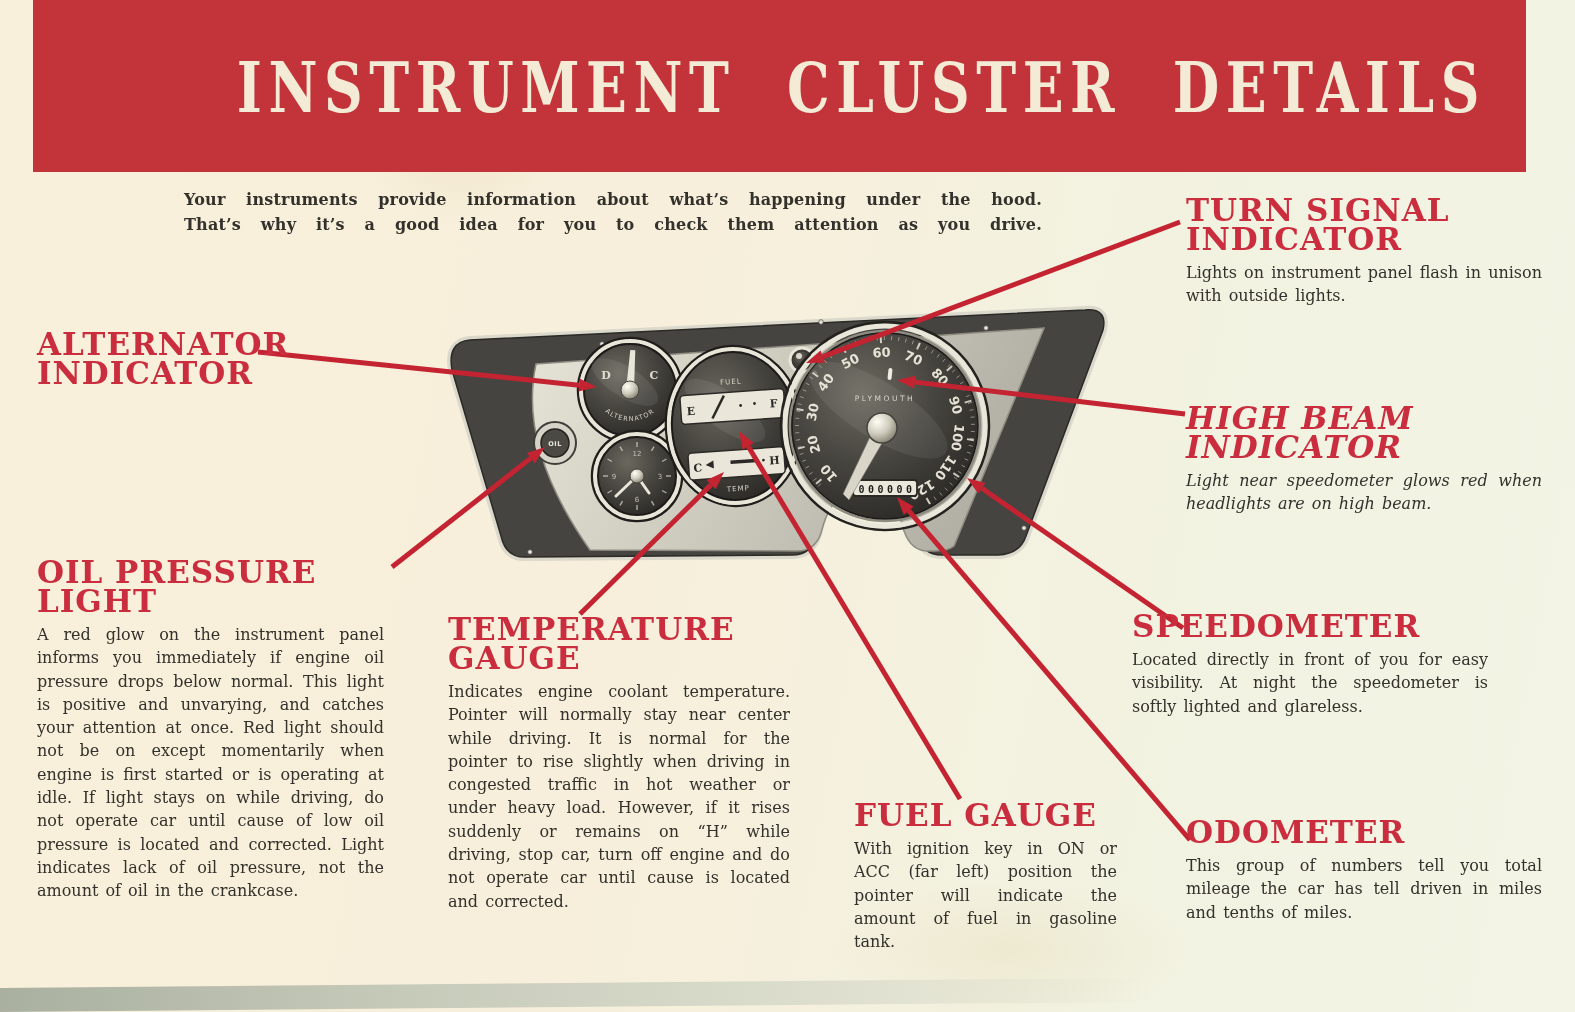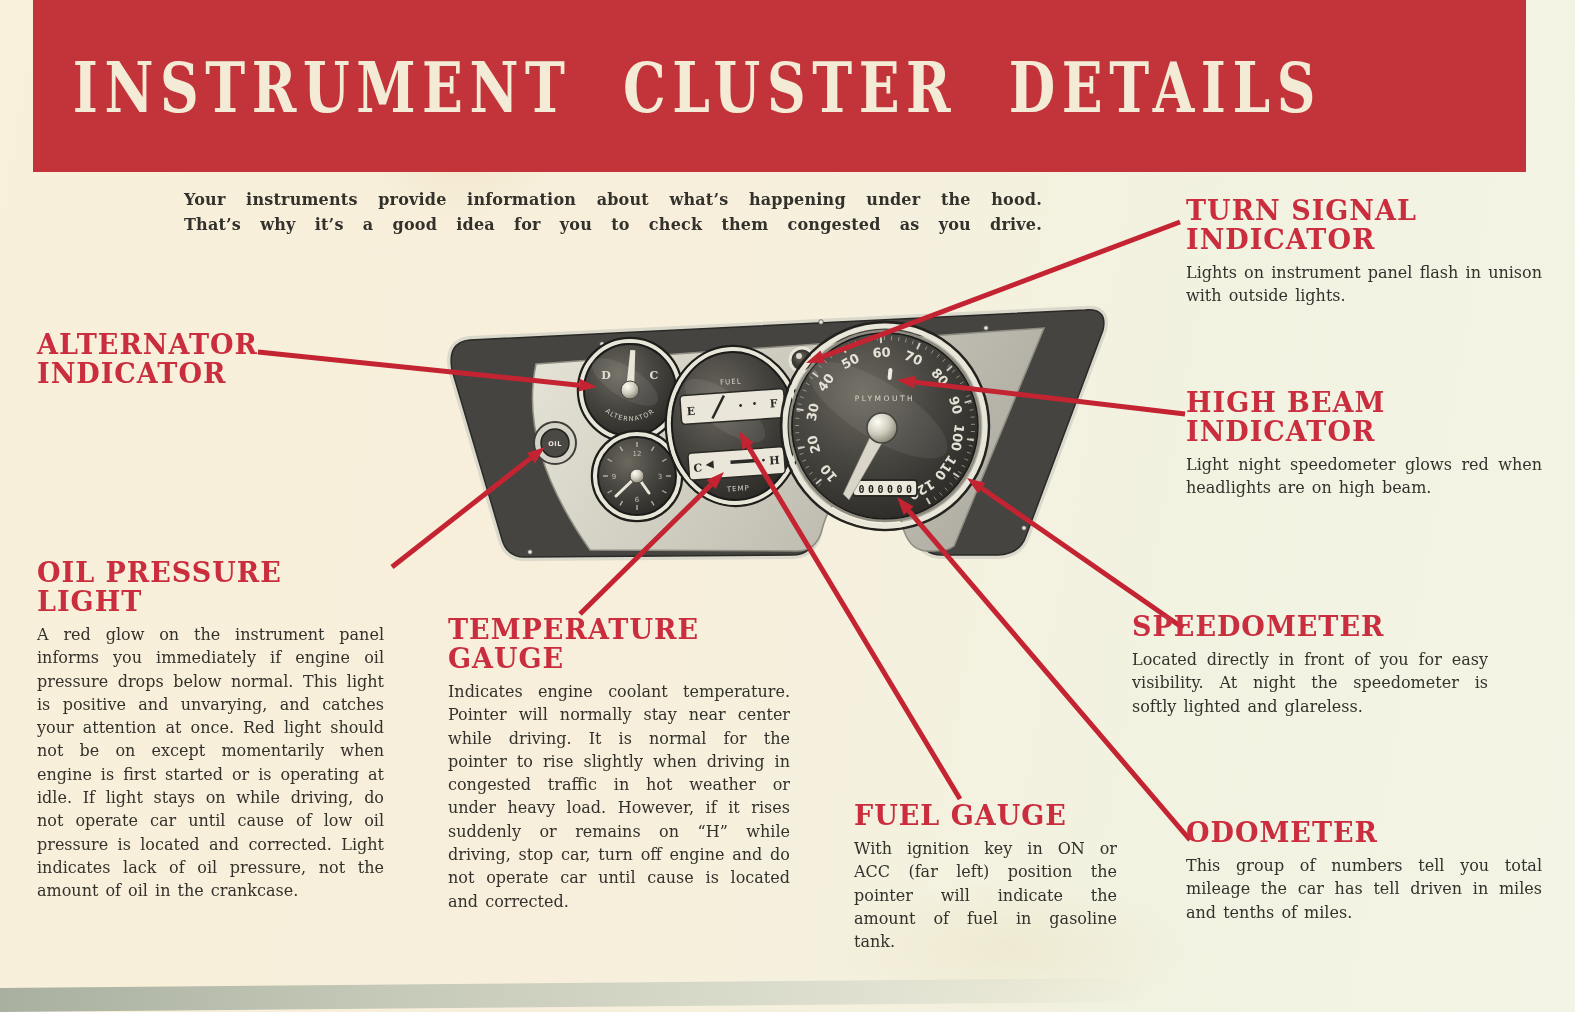--- a/index.html
+++ b/index.html
@@ -14,58 +14,58 @@
     background:linear-gradient(100deg,#f8f0da 0%,#f7efdb 42%,#f2f2e1 72%,#f4f4e6 100%);
     font-family:"DejaVu Serif","Liberation Serif",serif; color:var(--ink);
   }
   .stain{position:absolute; pointer-events:none;}
   .stain.s1{left:360px;top:40px;width:200px;height:180px;background:radial-gradient(closest-side,rgba(205,172,105,.16),rgba(205,172,105,0));}
   .stain.s2{left:830px;top:880px;width:360px;height:140px;background:radial-gradient(closest-side,rgba(208,182,115,.14),rgba(208,182,115,0));}
   .bottom-band{position:absolute;left:0;bottom:0;width:1150px;height:24px;
     background:linear-gradient(to right,#a9b0a0,#c6cab9 35%,#dfe0d0 75%,rgba(243,243,228,0));
     transform:skewY(-.5deg);transform-origin:left bottom;}
   .banner{position:absolute;left:33px;top:0;width:1493px;height:172px;background:var(--banner-red);
-    display:flex;align-items:center;justify-content:flex-start;}
+    display:flex;align-items:center;justify-content:flex-end;}
   .banner h1{margin:0;font-family:"DejaVu Serif","Liberation Serif",serif;font-weight:bold;
     font-size:57px;letter-spacing:7px;word-spacing:28px;color:var(--banner-text);
     transform:scaleY(1.22) scaleX(.94);white-space:nowrap;}
   .intro{position:absolute;left:184px;top:188px;width:858px;z-index:6;
     font-weight:bold;font-size:16px;line-height:24.6px;letter-spacing:.2px;word-spacing:3px;}
   .intro-line{text-align:justify;text-align-last:justify;}
   .entry{position:absolute;z-index:6;}
-  .entry h2{margin:0 0 7px 0;font-size:27px;line-height:29px;letter-spacing:1px;
+  .entry h2{margin:0 0 7px 0;font-size:31px;line-height:29px;letter-spacing:1px;
     color:var(--heading-red);white-space:pre-line;font-weight:bold;}
   .entry p{margin:0;font-size:16px;line-height:23.3px;text-align:justify;word-spacing:2px;}
   #sec-alternator{left:37px;top:330px;width:347px;}
   #sec-oil{left:37px;top:558px;width:347px;}
   #sec-temperature{left:448px;top:615px;width:342px;}
   #sec-fuel{left:854px;top:801px;width:263px;}
   #sec-turn{left:1186px;top:196px;width:356px;}
-  #sec-highbeam{left:1186px;top:388px;width:356px;}
+  #sec-highbeam{left:1186px;top:404px;width:356px;font-style:italic;}
   #sec-speedometer{left:1132px;top:612px;width:356px;}
   #sec-odometer{left:1186px;top:818px;width:356px;}
   #cluster-figure{position:absolute;left:430px;top:298px;width:715px;height:295px;margin:0;z-index:2;}
   #arrow-layer{position:absolute;left:0;top:0;width:1575px;height:1012px;z-index:4;pointer-events:none;}
 </style>
 </head>
 <body>
 
 <div class="page">
 
   <div class="stain s1"></div>
   <div class="stain s2"></div>
   <div class="bottom-band"></div>
 
   <div class="banner">
     <h1>INSTRUMENT CLUSTER DETAILS</h1>
   </div>
 
   <div class="intro">
     <div class="intro-line">Your instruments provide information about what’s happening under the hood.</div>
-    <div class="intro-line">That’s why it’s a good idea for you to check them congested as you drive.</div>
+    <div class="intro-line">That’s why it’s a good idea for you to check them attention as you drive.</div>
   </div>
 
   <figure id="cluster-figure">
     <svg id="cluster-svg" width="715" height="295" viewBox="0 0 715 295">
         <defs>
           <radialGradient id="face" cx="38%" cy="32%" r="85%">
             <stop offset="0" stop-color="#6b685e" stop-opacity="1"></stop>
             <stop offset="0.45" stop-color="#474540" stop-opacity="1"></stop>
             <stop offset="1" stop-color="#22211d" stop-opacity="1"></stop>
           </radialGradient>
@@ -287,21 +287,21 @@
 
   <article class="entry" id="sec-turn">
     <h2>TURN SIGNAL
 INDICATOR</h2>
     <p>Lights on instrument panel flash in unison with outside lights.</p>
   </article>
 
   <article class="entry" id="sec-highbeam">
     <h2>HIGH BEAM
 INDICATOR</h2>
-    <p>Light night speedometer glows red when headlights are on high beam.</p>
+    <p>Light near speedometer glows red when headlights are on high beam.</p>
   </article>
 
   <article class="entry" id="sec-speedometer">
     <h2>SPEEDOMETER</h2>
     <p>Located directly in front of you for easy visibility. At night the speedometer is softly lighted and glareless.</p>
   </article>
 
   <article class="entry" id="sec-odometer">
     <h2>ODOMETER</h2>
     <p>This group of numbers tell you total mileage the car has tell driven in miles and tenths of miles.</p>

